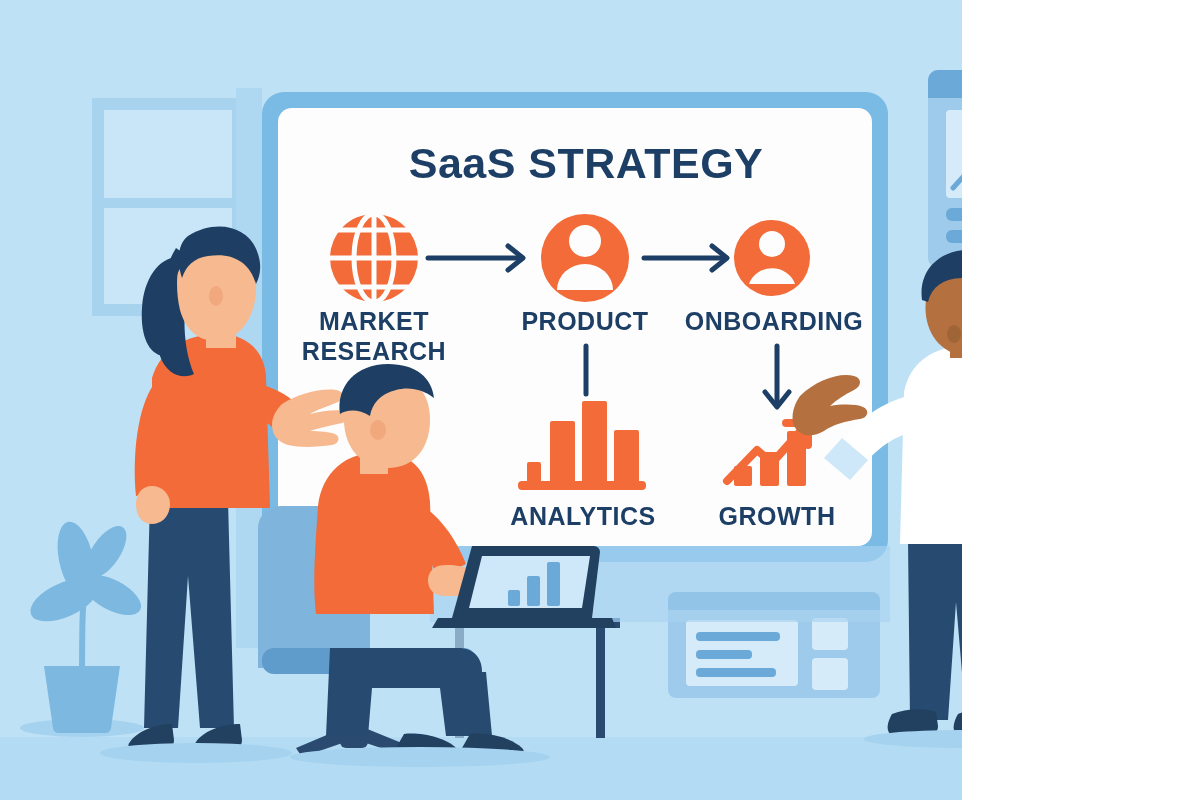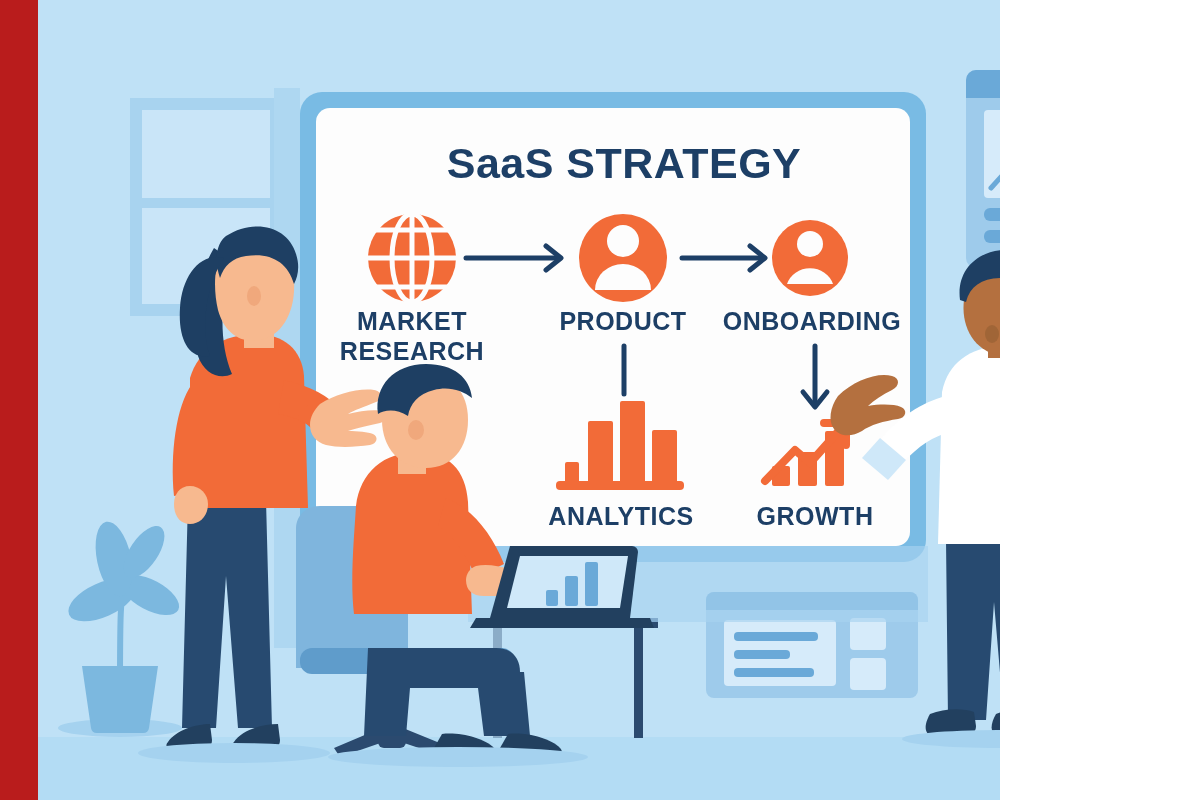--- a/index.html
+++ b/index.html
@@ -1,17 +1,17 @@
 <!DOCTYPE html>
 <html><head>
 <meta charset="utf-8">
 <style>
   html,body{margin:0;padding:0;background:#fff;}
   body{font-family:"Liberation Sans", sans-serif;}
-  #scene{position:relative;width:962px;height:800px;overflow:hidden;background:#b91c1c;padding-left:38px;}
+  #scene{position:relative;width:962px;height:800px;overflow:hidden;background:#b91c1c;}
   #scene svg{display:block;}
   .lbl{font-family:"Liberation Sans", sans-serif;font-weight:bold;fill:#1d3f66;}
 </style>
 </head>
 <body>
 
 <div id="scene">
 <svg width="1200" height="800" viewBox="0 0 1200 800" xmlns="http://www.w3.org/2000/svg">
 
   <rect x="0" y="0" width="1200" height="800" fill="#bfe1f6"></rect>

